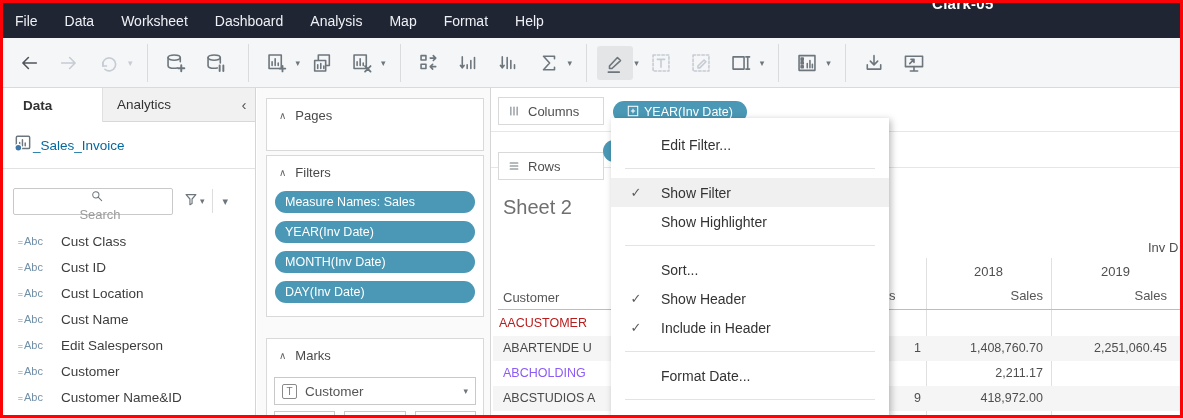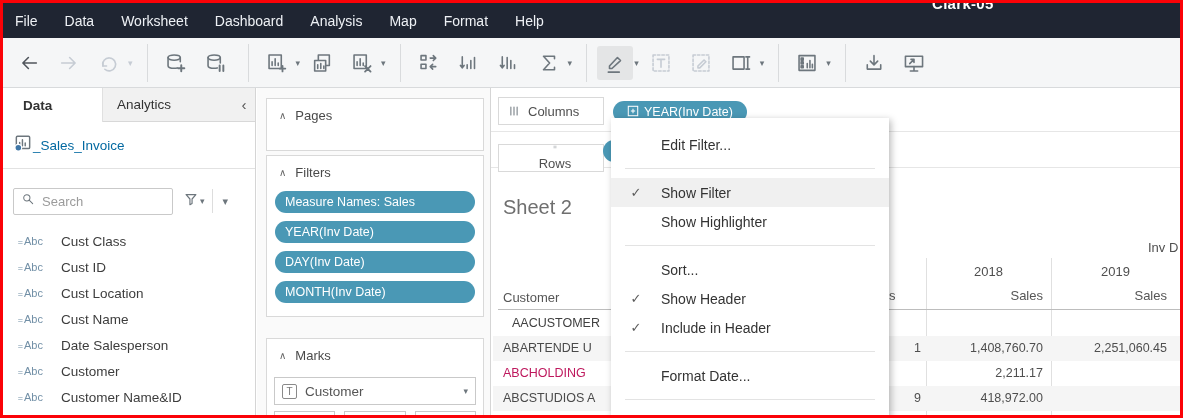--- a/index.html
+++ b/index.html
@@ -21,21 +21,21 @@
   
   .sidebar { position:absolute; left:0; top:85px; width:253px; height:330px; background:#fff; border-right:1px solid #d5d5d5; }
   .tabs { position:absolute; left:0; top:0; width:100%; height:34px; display:flex; }
   .tab { height:34px; display:flex; align-items:center; font-size:13.5px; color:#333; padding:0 20px; }
   .tab.active { background:#fff; font-weight:700; width:100px; border-right:1px solid #e0e0e0; }
   .tab.inactive { background:#f1f1f1; border-bottom:1px solid #d8d8d8; width:130px; padding-left:14px; }
   .tab-collapse { flex:1; background:#f1f1f1; border-bottom:1px solid #d8d8d8; display:flex; align-items:center; justify-content:center; color:#555; font-size:15px; }
   .ds-row { position:absolute; left:0; top:34px; width:100%; height:47px; border-bottom:1px solid #e2e2e2; display:flex; align-items:center; padding-left:10px; }
   .ds-row .ds-label { font-size:13.5px; color:#0369a1; }
   .search-row { position:absolute; left:0; top:92px; width:100%; height:42px; display:flex; align-items:center; }
-  .search-box { margin-left:10px; width:160px; height:27px; border:1px solid #c9c9c9; border-radius:2px; background:#fff; display:flex; align-items:center; padding-left:7px; }
+  .search-box { margin-left:10px; width:160px; height:27px; border:1px solid #c9c9c9; border-radius:2px; background:#fff; display:flex; align-items:center; padding-left:7px;flex-direction:column; }
   .search-box .ph { color:#9b9b9b; font-size:13px; margin-left:7px; }
   .funnel-wrap { margin-left:10px; display:flex; align-items:center; }
   .vdiv { width:1px; height:24px; background:#ddd; margin:0 9px 0 7px; }
   .fields { position:absolute; left:0; top:140px; width:100%; }
   .frow { height:26px; display:flex; align-items:center; }
   .ficon { width:40px; text-align:right; color:#718fa6; font-size:11px; flex:none; }
   .ficon .eqpfx::before { content:"="; font-size:9px; margin-right:1px; }
   .frow .flabel { margin-left:18px; font-size:13.5px; color:#3d3d3d; }
   .frow .dicon { width:40px; display:flex; justify-content:flex-end; }
   
@@ -317,21 +317,21 @@
         <div class="frow">
           <span class="ficon"><span class="eqpfx">Abc</span></span>
           <span class="flabel">Cust Location</span>
         </div>
         <div class="frow">
           <span class="ficon"><span class="eqpfx">Abc</span></span>
           <span class="flabel">Cust Name</span>
         </div>
         <div class="frow">
           <span class="ficon"><span class="eqpfx">Abc</span></span>
-          <span class="flabel">Date Salesperson</span>
+          <span class="flabel">Edit Salesperson</span>
         </div>
         <div class="frow">
           <span class="ficon"><span class="eqpfx">Abc</span></span>
           <span class="flabel">Customer</span>
         </div>
         <div class="frow">
           <span class="ficon"><span class="eqpfx">Abc</span></span>
           <span class="flabel">Customer Name&amp;ID</span>
         </div>
         <div class="frow">
@@ -354,22 +354,22 @@
         </div>
     </div>
     <div class="card" style="top:67px; height:162px;">
       <div class="card-h">
           <span class="chev">∧</span>
           <span>Filters</span>
         </div>
       <div class="filters-pills">
           <div class="pill">Measure Names: Sales</div>
           <div class="pill">YEAR(Inv Date)</div>
+          <div class="pill">MONTH(Inv Date)</div>
           <div class="pill">DAY(Inv Date)</div>
-          <div class="pill">MONTH(Inv Date)</div>
         </div>
     </div>
     <div class="card" style="top:250px; height:83px; border-bottom:none;">
       <div class="card-h">
           <span class="chev">∧</span>
           <span>Marks</span>
         </div>
       <div class="marks-dd">
         <span class="tbox">T</span>
         <span class="mtxt">Customer</span>
@@ -397,21 +397,21 @@
             <span><svg width="12" height="12" viewBox="0 0 14 14" fill="none" stroke="#fff" stroke-width="1.2">
                 <rect x="1.5" y="1.5" width="11" height="11"></rect>
                 <path d="M7 4.5v5M4.5 7h5"></path>
               </svg></span>
             <span>YEAR(Inv Date)</span>
           </div>
         </div>
     </div>
 
     <div class="shelfrow" style="top:44px; height:36px;">
-      <div class="shelf-label" style="top:12px;flex-direction:column;">
+      <div class="shelf-label" style="top:20px;">
         <svg class="ic" width="14" height="14" viewBox="0 0 18 18" stroke-width="1.8">
             <path d="M4 5h10M4 9h10M4 13h10"></path>
           </svg>
         <span>Rows</span>
       </div>
       <div class="cpill" style="position:absolute; left:112px; top:8px; width:60px;"></div>
     </div>
 
     <div class="sheet-title">Sheet 2</div>
 
@@ -426,28 +426,28 @@
 
     <div class="txt" style="left:398px; top:200px; font-size:13px; color:#565656;">s</div>
     <div class="cell-r" style="left:435px; top:200px; width:117px; font-size:13px; color:#565656;">Sales</div>
     <div class="cell-r" style="left:560px; top:200px; width:116px; font-size:13px; color:#565656;">Sales</div>
 
     <div class="txt" style="left:12px; top:202px; font-size:13px; color:#565656;">Customer</div>
     <div class="hdr-underline"></div>
 
     <div id="tbody-host">
         <div class="band" style="top: 223px;"></div>
-        <div class="txt" style="left: 21px; top: 228px; font-size: 12.5px; color: #404040;">AACUSTOMER</div>
+        <div class="txt" style="left: 8px; top: 228px; font-size: 12.5px; color: #b91c1c;">AACUSTOMER</div>
         <div class="band alt" style="top: 248px;"></div>
         <div class="txt" style="left: 12px; top: 253px; font-size: 12.5px; color: rgb(74, 74, 74);">ABARTENDE U</div>
         <div class="cell-r" style="left: 400px; top: 253px; width: 30px;">1</div>
         <div class="cell-r" style="left: 435px; top: 253px; width: 117px;">1,408,760.70</div>
         <div class="cell-r" style="left: 560px; top: 253px; width: 116px;">2,251,060.45</div>
         <div class="band" style="top: 273px;"></div>
-        <div class="txt" style="left: 12px; top: 278px; font-size: 12.5px; color: #be185d;">ABCHOLDING</div>
+        <div class="txt" style="left: 12px; top: 278px; font-size: 12.5px; color: #8b5cf6;">ABCHOLDING</div>
         <div class="cell-r" style="left: 435px; top: 278px; width: 117px;">2,211.17</div>
         <div class="band alt" style="top: 298px;"></div>
         <div class="txt" style="left: 12px; top: 303px; font-size: 12.5px; color: rgb(74, 74, 74);">ABCSTUDIOS A</div>
         <div class="cell-r" style="left: 400px; top: 303px; width: 30px;">9</div>
         <div class="cell-r" style="left: 435px; top: 303px; width: 117px;">418,972.00</div>
         <div class="cell-r" style="left: 560px; top: 303px; width: 116px; margin-top: 48px;">574,171.00</div>
       </div>
   </div>
 
   <div class="ctxmenu">

